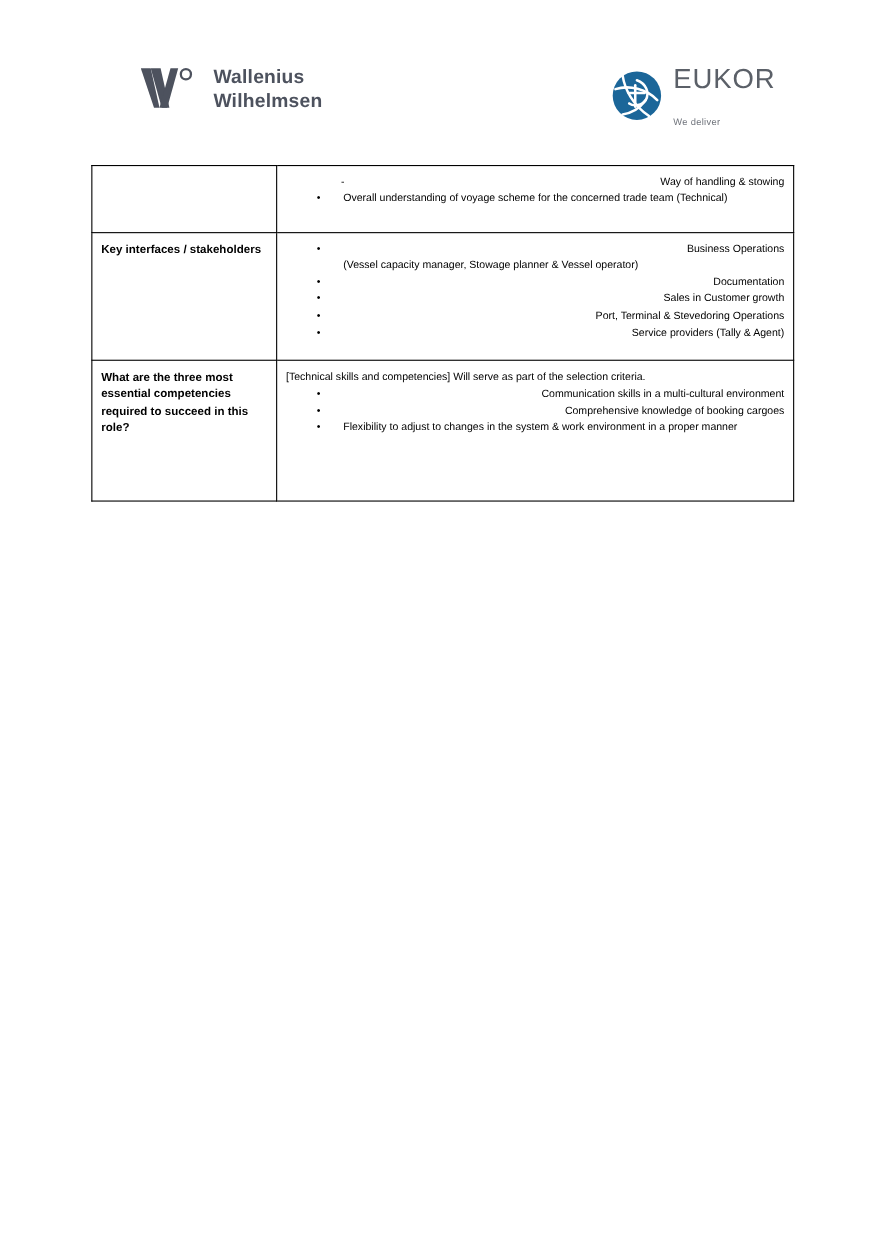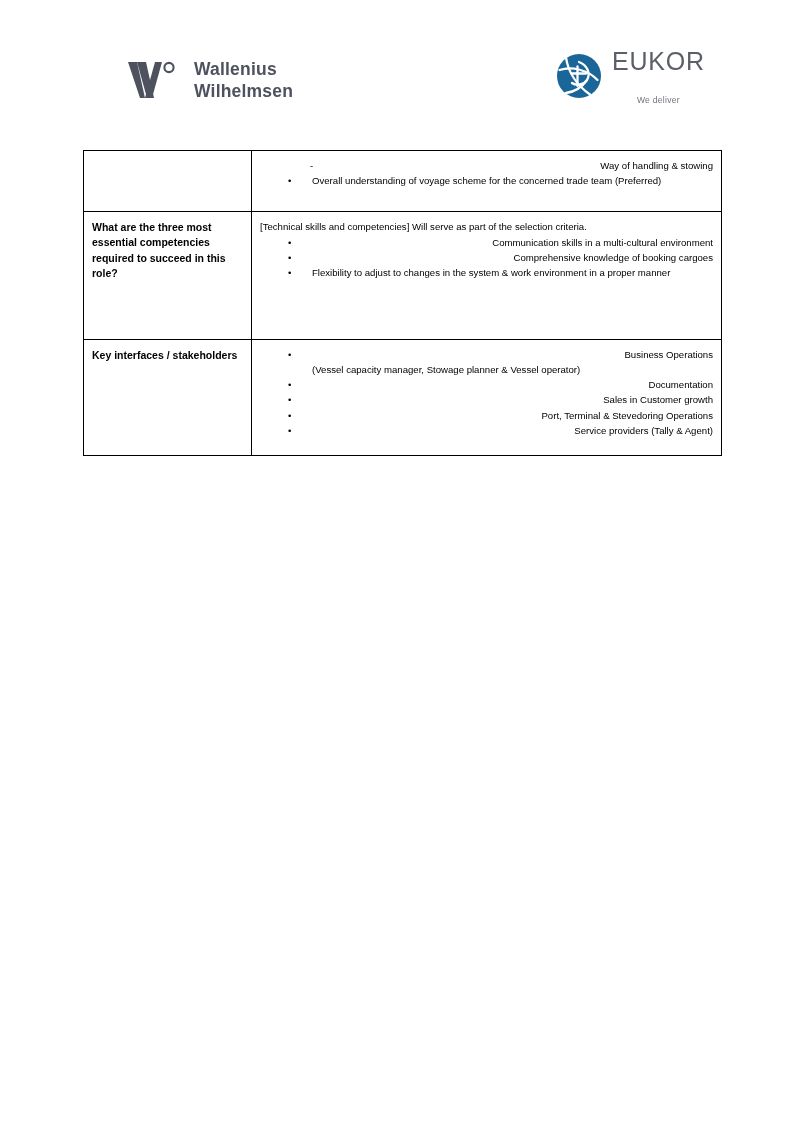--- a/index.html
+++ b/index.html
@@ -46,25 +46,24 @@
     line-height: 1.28;
     color: #4d525e;
     letter-spacing: 0.2px;
     white-space: nowrap;
   }
   .ww-words span { display: block; }
 
   .logo-eukor {
     position: absolute;
     left: 556px;
-    top: 47px;
+    top: 58px;
     display: flex;
     align-items: center;
     gap: 10px;
-    text-align: center;
   }
   .eukor-globe {
     width: 46px;
     height: 46px;
     flex: 0 0 auto;
     display: block;
   }
   .eukor-text {
     display: block;
     padding-top: 2px;
@@ -222,21 +221,54 @@
       </td>
       <td class="col-body">
         <div class="body-cell row1-body">
           <ul class="bullets">
             <li class="dash-item">
               <span class="bullet-dash">-</span>
               <span class="li-text">Way of handling &amp; stowing</span>
             </li>
             <li class="justify">
               <span class="bullet-dot">•</span>
-              <span class="li-text">Overall understanding of voyage scheme for the concerned trade team (Preferred)</span>
+              <span class="li-text">Overall understanding of voyage scheme for the concerned trade team (Technical)</span>
+            </li>
+          </ul>
+        </div>
+      </td>
+    </tr>
+
+    <tr>
+      <td class="col-label">
+        <div class="label-cell">Key interfaces / stakeholders</div>
+      </td>
+      <td class="col-body">
+        <div class="body-cell row2-body">
+          <ul class="bullets">
+            <li>
+              <span class="bullet-dot">•</span>
+              <span class="li-text">Business Operations</span>
+              <span class="sub-line">(Vessel capacity manager, Stowage planner &amp; Vessel operator)</span>
+            </li>
+            <li>
+              <span class="bullet-dot">•</span>
+              <span class="li-text">Documentation</span>
+            </li>
+            <li>
+              <span class="bullet-dot">•</span>
+              <span class="li-text">Sales in Customer growth</span>
+            </li>
+            <li>
+              <span class="bullet-dot">•</span>
+              <span class="li-text">Port, Terminal &amp; Stevedoring Operations</span>
+            </li>
+            <li>
+              <span class="bullet-dot">•</span>
+              <span class="li-text">Service providers (Tally &amp; Agent)</span>
             </li>
           </ul>
         </div>
       </td>
     </tr>
 
     <tr>
       <td class="col-label">
         <div class="label-cell v-center">What are the three most essential competencies required to succeed in this role?</div>
       </td>
@@ -254,47 +286,14 @@
             </li>
             <li class="justify">
               <span class="bullet-dot">•</span>
               <span class="li-text">Flexibility to adjust to changes in the system &amp; work environment in a proper manner</span>
             </li>
           </ul>
         </div>
       </td>
     </tr>
 
-    <tr>
-      <td class="col-label">
-        <div class="label-cell">Key interfaces / stakeholders</div>
-      </td>
-      <td class="col-body">
-        <div class="body-cell row2-body">
-          <ul class="bullets">
-            <li>
-              <span class="bullet-dot">•</span>
-              <span class="li-text">Business Operations</span>
-              <span class="sub-line">(Vessel capacity manager, Stowage planner &amp; Vessel operator)</span>
-            </li>
-            <li>
-              <span class="bullet-dot">•</span>
-              <span class="li-text">Documentation</span>
-            </li>
-            <li>
-              <span class="bullet-dot">•</span>
-              <span class="li-text">Sales in Customer growth</span>
-            </li>
-            <li>
-              <span class="bullet-dot">•</span>
-              <span class="li-text">Port, Terminal &amp; Stevedoring Operations</span>
-            </li>
-            <li>
-              <span class="bullet-dot">•</span>
-              <span class="li-text">Service providers (Tally &amp; Agent)</span>
-            </li>
-          </ul>
-        </div>
-      </td>
-    </tr>
-
   </tbody>
 </table>
 
 </body></html>

